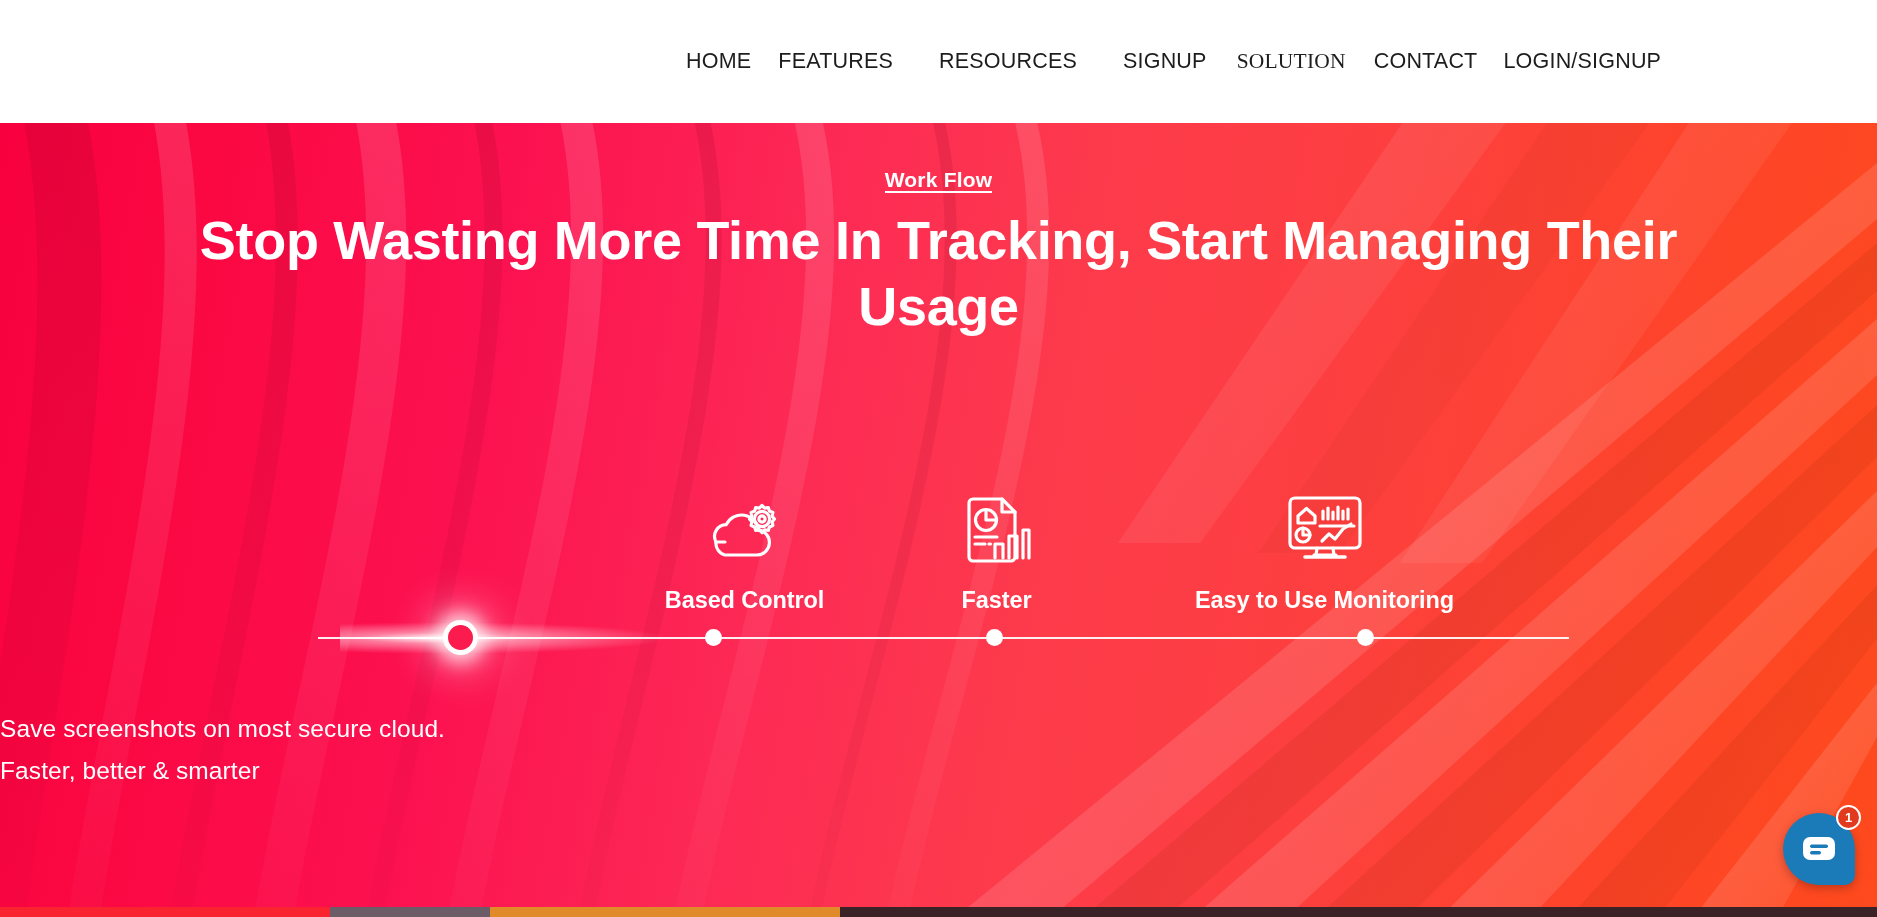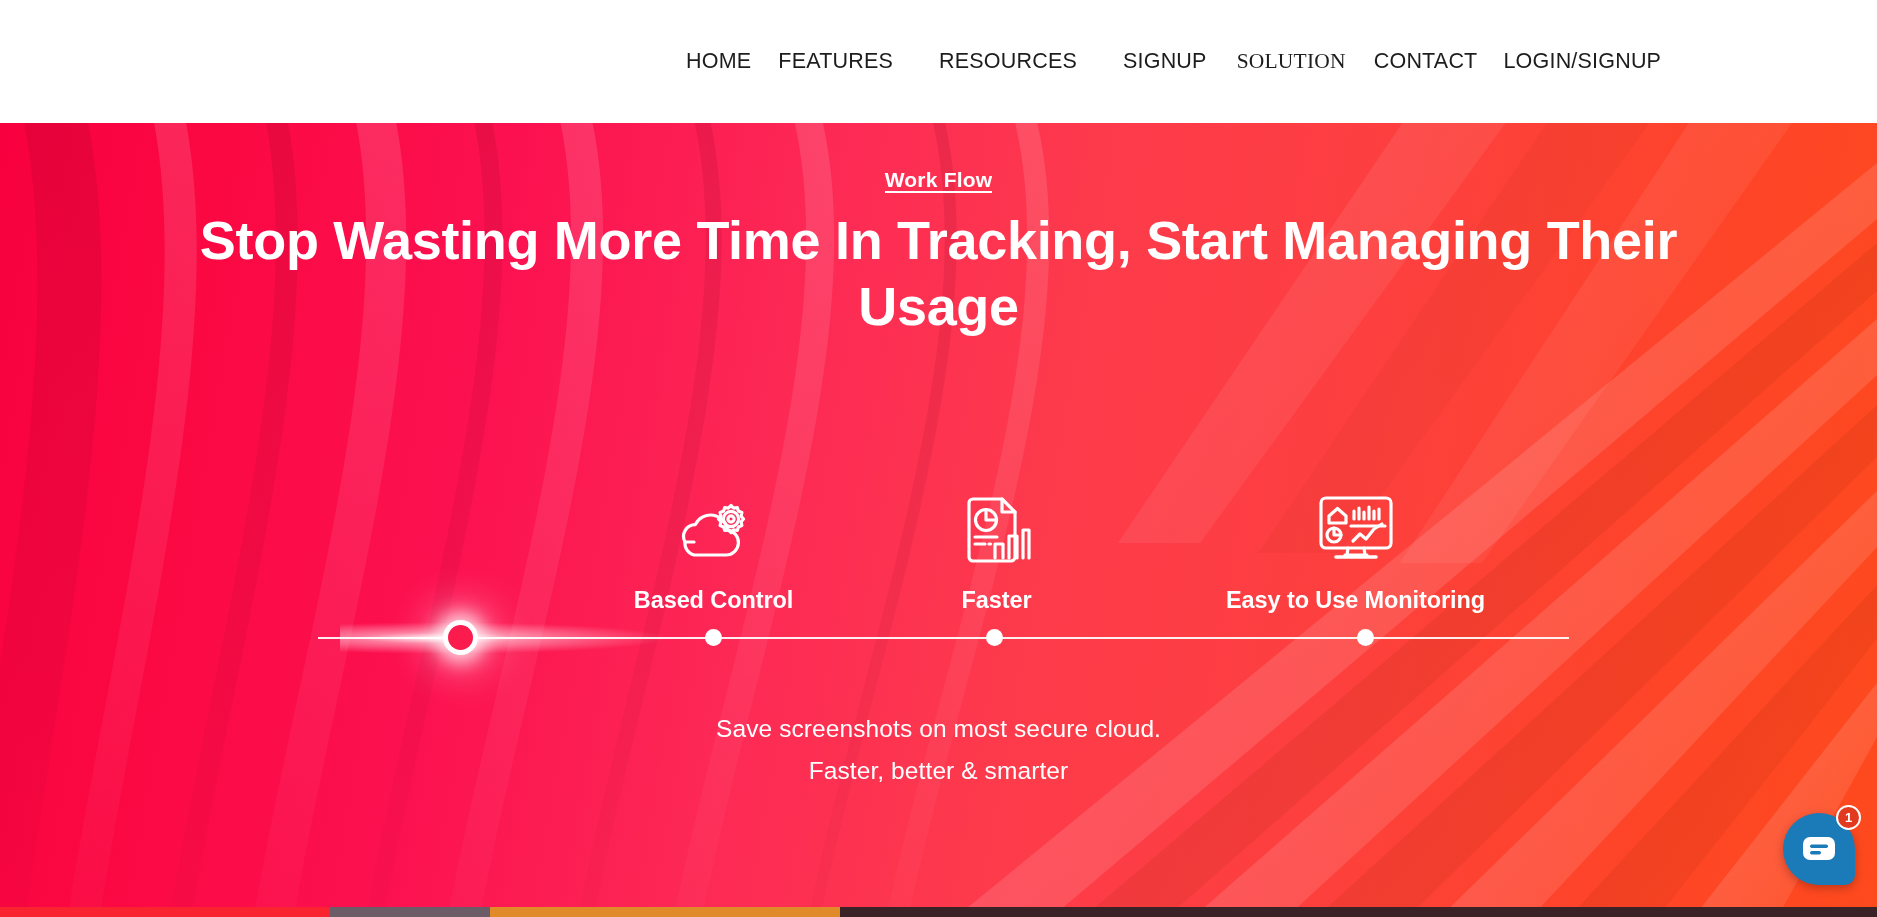--- a/index.html
+++ b/index.html
@@ -97,21 +97,20 @@
     line-height:1.22;
     letter-spacing:-0.3px;
   }
 
   
   .features {
     position:absolute; top:370px; left:0; width:1877px;
     display:flex;
     justify-content:center;
     align-items:flex-start;
-    gap:31px;
   }
   .feature {
     display:flex; flex-direction:column; align-items:center;
     cursor:pointer;
   }
   .feature.f0 { width:258px; margin-left:236px; }
   .feature.f1 { width:258px; margin-left:-6px; }
   .feature.f2 { width:300px; margin-left:-10px; }
   .feature.f3 { width:346px; margin-left:26px; }
 
@@ -156,21 +155,21 @@
     width:25px; height:25px; top:7px;
     background:#fc1b4d;
     box-shadow:0 0 0 5px rgba(255,255,255,0.98),
                0 0 18px 12px rgba(255,255,255,0.75),
                0 0 40px 22px rgba(255,255,255,0.35);
   }
 
   
   .tagline {
     position:absolute; top:585px; left:0; width:1877px;
-    text-align:center; color:#ffffff;
+    color:#ffffff;
   }
   .tagline .l1 { font-size:24.5px; line-height:42px; letter-spacing:0.1px; }
   .tagline .l2 { font-size:24.5px; line-height:42px; letter-spacing:0.1px; }
 
   
   .bottom-strip {
     position:absolute; left:0; bottom:0;
     width:1877px; height:10px;
     z-index:30;
     display:flex;

